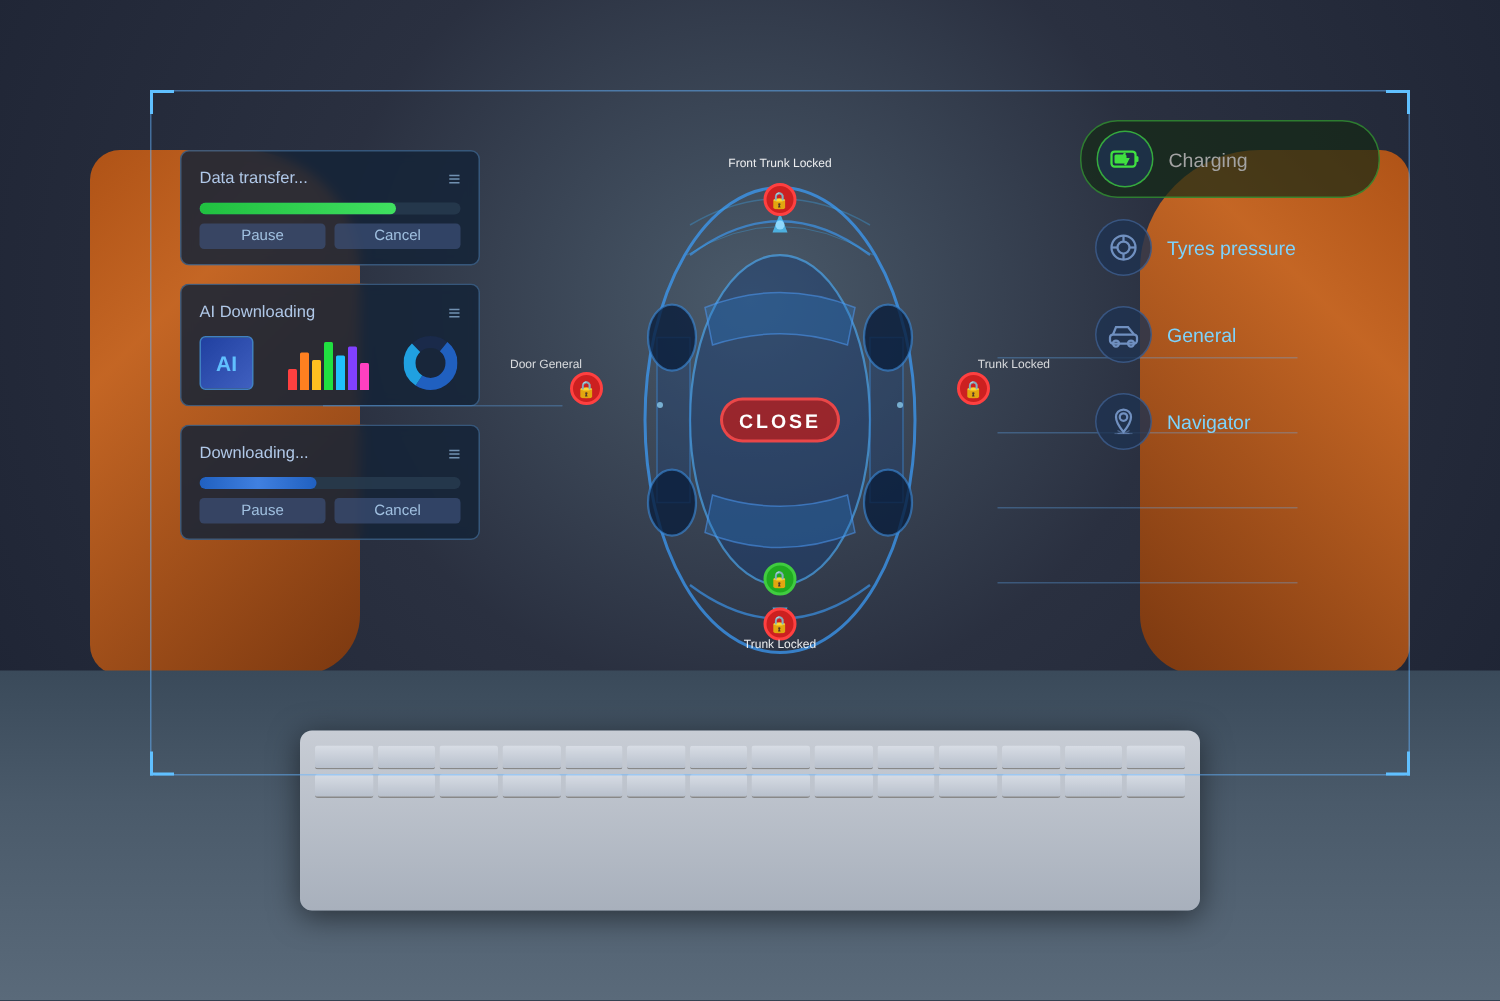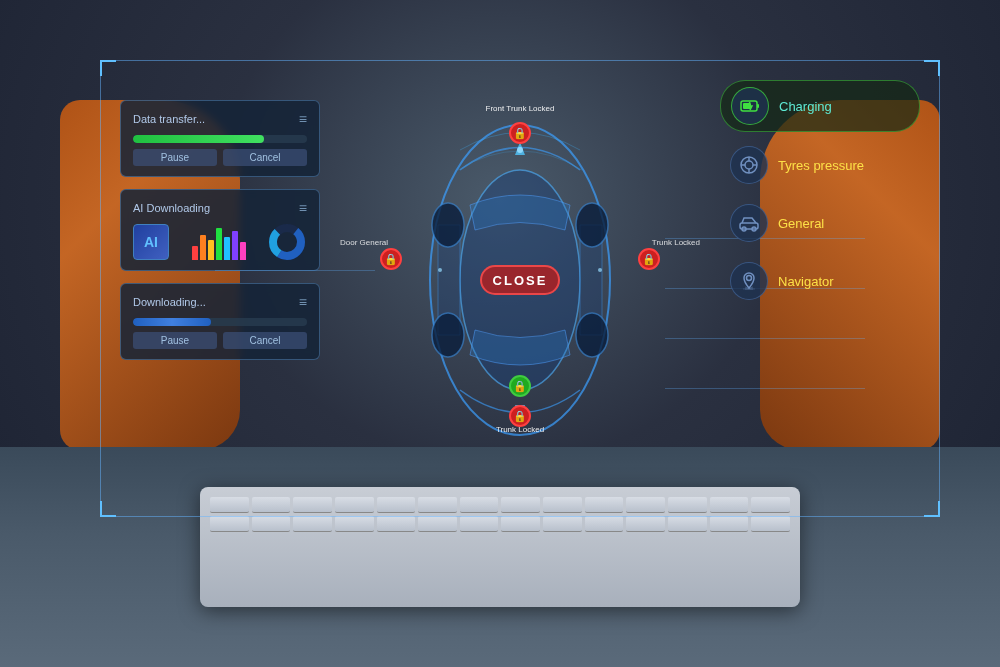--- a/index.html
+++ b/index.html
@@ -314,24 +314,24 @@
       align-items: center;
       justify-content: center;
       flex-shrink: 0;
     }
     .status-icon-circle.green-border {
       border-color: rgba(60, 200, 60, 0.8);
     }
 
     .status-label {
       font-size: 13px;
-      color: #fde047;
+      color: #7dd3fc;
     }
     .status-label.green {
-      color: #5eead4;
+      color: #a3a3a3;
     }
 
     
     .corner-tl, .corner-tr, .corner-bl, .corner-br {
       position: absolute;
       width: 16px;
       height: 16px;
       z-index: 11;
     }
     .corner-tl { top: -1px; left: -1px; border-top: 2px solid #60c0ff; border-left: 2px solid #60c0ff; }

